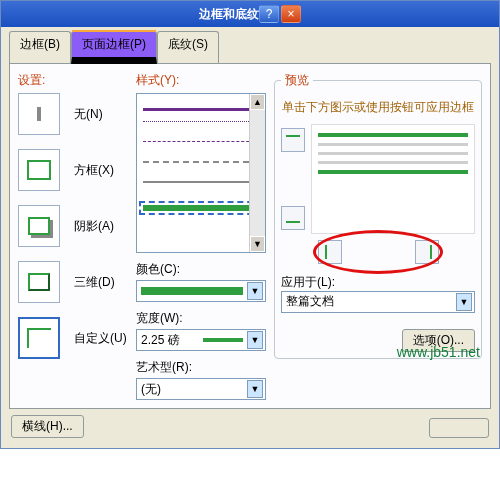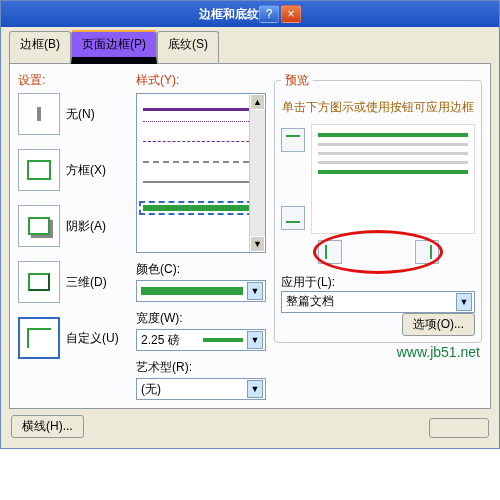--- a/index.html
+++ b/index.html
@@ -14,21 +14,21 @@
 .tabs { display: flex; gap: 0; margin-bottom: -1px; }
 .tab { padding: 4px 10px; border: 1px solid #919b9c; background: #ece9d8; border-bottom: none; border-radius: 3px 3px 0 0; cursor: pointer; position: relative; }
 .tab.active { background: #8b5cf6; border-bottom: 7px solid #000000; z-index: 2; }
 .tab.active::before { content:""; position:absolute; top:-2px; left:0; right:0; height:2px; background:#f8a838; }
 .panel { border: 1px solid #919b9c; background: #fcfcfe; padding: 8px; display: flex; gap: 8px; position: relative; }
 .col { display: flex; flex-direction: column; }
 .col1 { width: 110px; }
 .col2 { width: 130px; }
 .col3 { flex: 1; }
 .sect-lbl { color: #c2410c; margin-bottom: 4px; }
-.setting-item { display: flex; align-items: center; gap: 6px; margin-bottom: 14px; cursor: pointer; text-align: center; }
+.setting-item { display: flex; align-items: center; gap: 14px; margin-bottom: 14px; cursor: pointer; text-align: center; }
 .setting-icon { width: 42px; height: 42px; border: 1px solid #9db0c8; background: #fff; display: flex; align-items: center; justify-content: center; position: relative; }
 .setting-icon.sel { border:2px solid #316ac5; }
 .si-none::after{content:"";width:26px;height:20px;border-left:2px solid #888;border-right:2px solid #888;}
 .si-box{width:24px;height:20px;border:2px solid #2e9e3f;}
 .si-shadow{width:22px;height:18px;border:2px solid #2e9e3f;box-shadow:3px 3px 0 #888;}
 .si-3d{width:22px;height:18px;border:2px solid #2e9e3f;border-right-color:#1a5a24;border-bottom-color:#1a5a24;}
 .si-custom{width:24px;height:20px;border-top:2px solid #2e9e3f;border-left:2px solid #2e9e3f;}
 .style-list { border:1px solid #7f9db9; background:#fff; height:160px; overflow:hidden; padding:4px 0; position:relative; }
 .slrow { height:16px; margin:4px 6px; background-repeat:repeat-x; }
 .sl-thick { background:linear-gradient(#6a2b8a,#6a2b8a); height:3px; margin:10px 6px; }
@@ -54,21 +54,21 @@
 .pv-top span{border-top:2px solid #2e9e3f;}
 .pv-bot span{border-bottom:2px solid #2e9e3f;}
 .pv-l span{border-left:2px solid #2e9e3f;height:14px;width:10px;}
 .pv-r span{border-right:2px solid #2e9e3f;height:14px;width:10px;}
 .pv-doc { flex:1; height:110px; background:#fff; border:1px solid #ddd; padding:8px 6px; display:flex; flex-direction:column; gap:6px; }
 .pv-line { height:4px; background:#2e9e3f; }
 .pv-text { height:3px; background:#cfcfcf; }
 .pv-btm { display:flex; justify-content:space-around; margin-top:6px; position:relative; }
 .red-oval { position:absolute; width:130px; height:44px; border:3px solid #e01010; border-radius:50%; left:50%; transform:translateX(-50%); top:-10px; pointer-events:none; }
 .apply-row { margin-top:10px; }
-.options-row { text-align:right; margin-top:0; }
+.options-row { text-align:right; margin-top:16px; }
 .btn { border:1px solid #919b9c; background:#ece9d8; padding:2px 10px; border-radius:3px; cursor:pointer; }
 .footer { display:flex; justify-content:space-between; align-items:flex-end; padding:6px 2px 2px; }
 .watermark { position:absolute; right:10px; bottom:48px; color:#15803d; font-size:14px; pointer-events:none; }
 </style>
 </head>
 <body>
 
 <div class="window">
   <div class="titlebar">
     <span class="title">边框和底纹</span>

